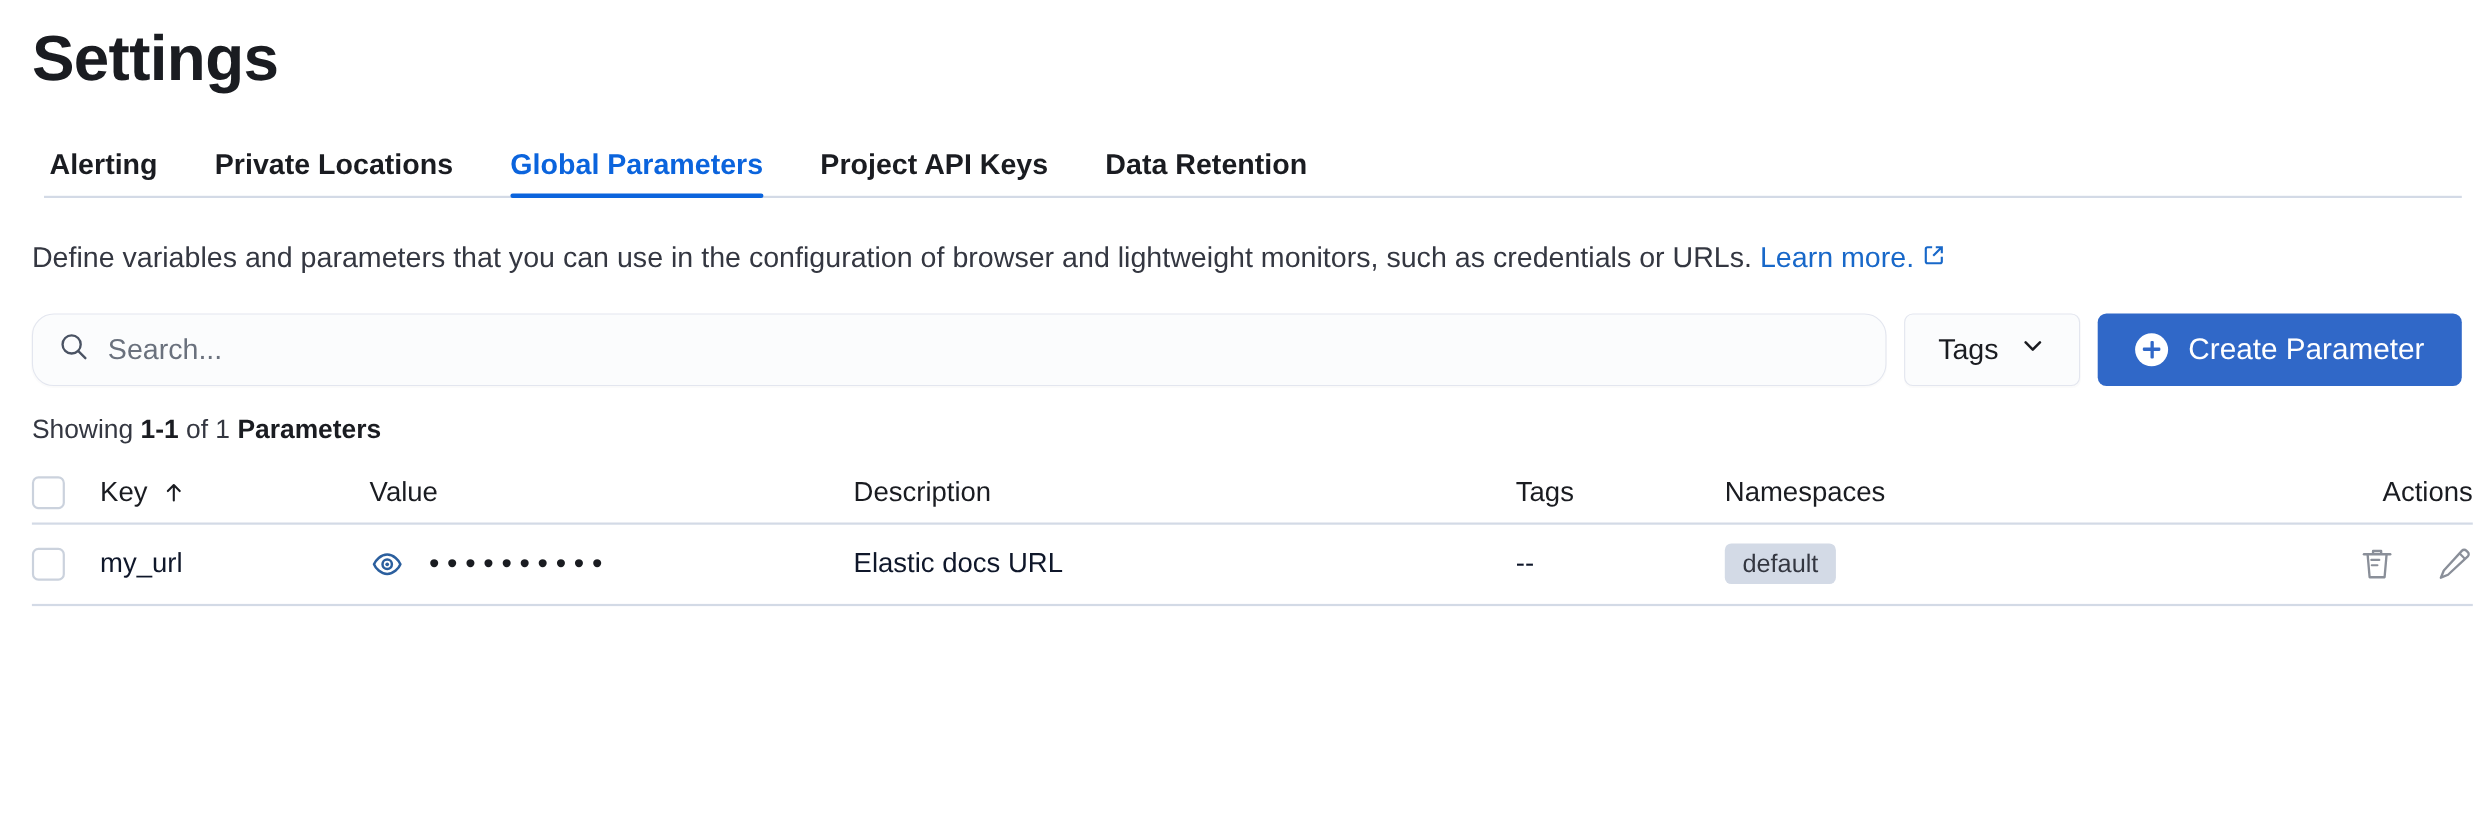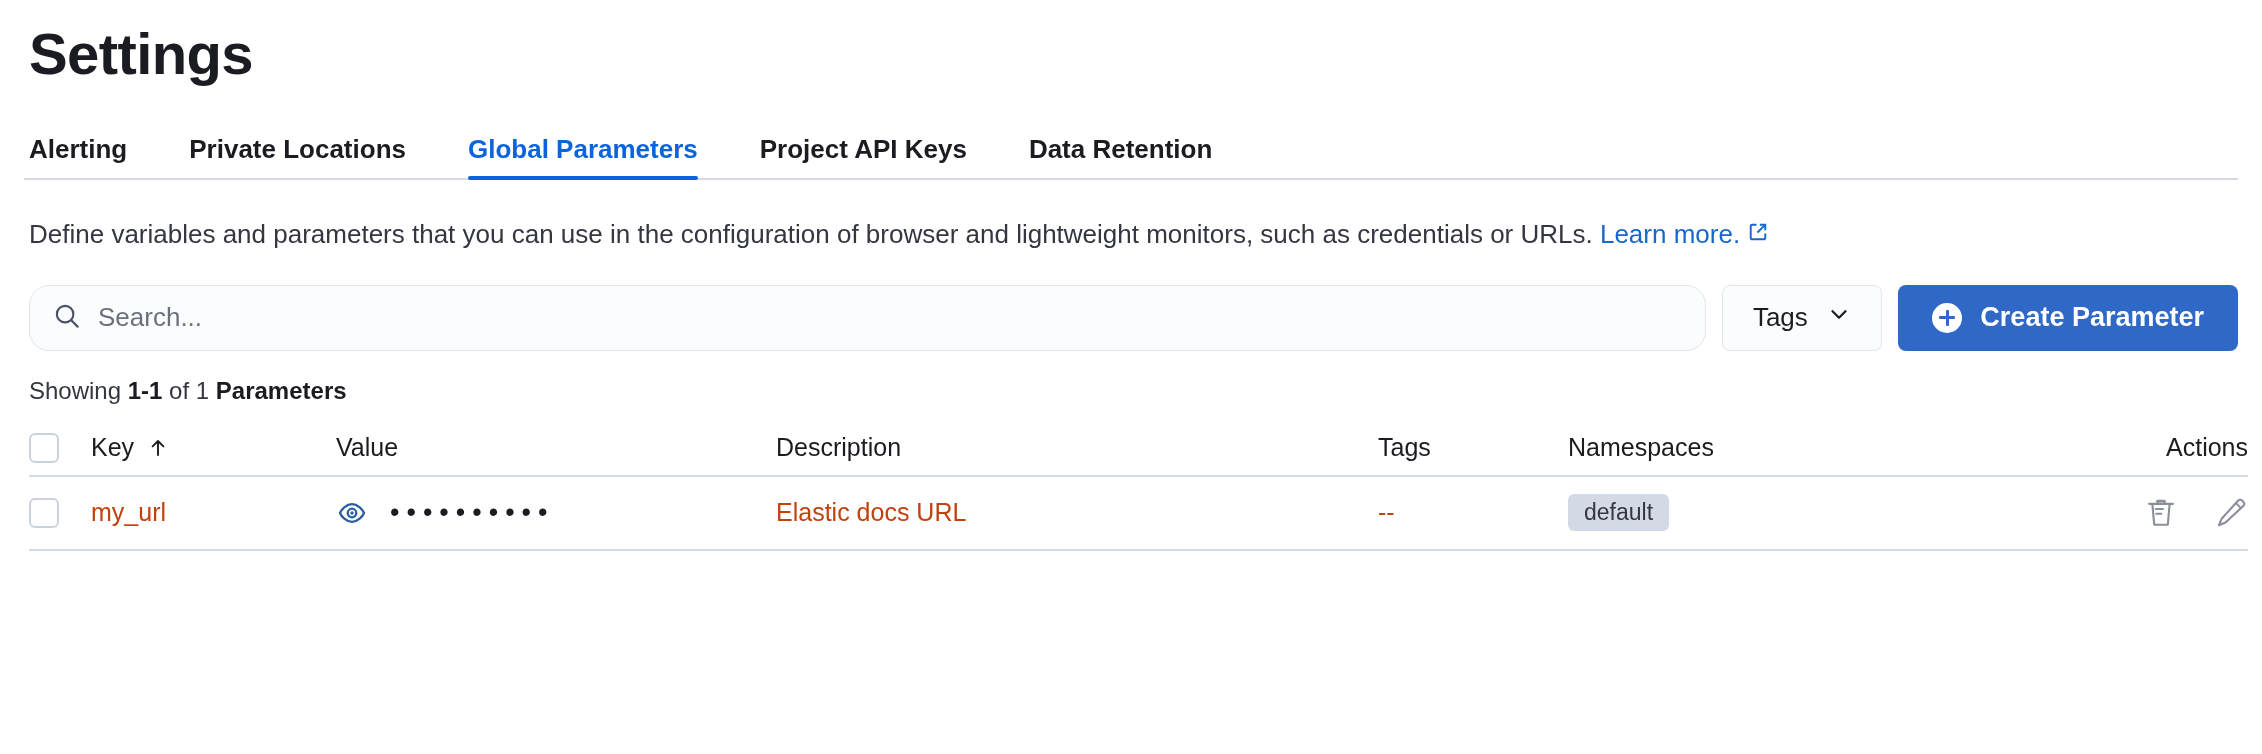--- a/index.html
+++ b/index.html
@@ -35,23 +35,24 @@
     padding-top: 22px;
     padding-left: 5px;
   }
 
   
   .tabs {
     margin-top: 40px;
     padding-left: 5px;
     display: flex;
     align-items: flex-end;
-    gap: 10px;
+    gap: 0;
     border-bottom: 2px solid #d3dae6;
     height: 54px;
+    margin-left: 16px;
   }
   .tab {
     font-size: 26px;
     font-weight: 700;
     color: #1a1c21;
     padding: 0 26px 16px 26px;
     cursor: pointer;
     position: relative;
     white-space: nowrap;
     line-height: 1;
@@ -143,21 +144,21 @@
     display: flex;
     align-items: center;
     justify-content: space-between;
     gap: 18px;
     background: #3068c8;
     border: none;
     border-radius: 8px;
     padding: 0 34px;
     font-family: "Liberation Sans", sans-serif;
     font-size: 27px;
-    font-weight: 700;
+    font-weight: 400;
     color: #ffffff;
     cursor: pointer;
   }
   .plus-circle {
     width: 30px; height: 30px;
     border-radius: 50%;
     background: #ffffff;
     position: relative;
     flex: 0 0 auto;
   }
@@ -208,21 +209,21 @@
     color: #1a1c21;
     display: flex;
     align-items: center;
     gap: 12px;
     cursor: pointer;
   }
   .th.static { cursor: default; }
   .td {
     font-size: 25px;
     font-weight: 400;
-    color: #c2410c;
+    color: #0f172a;
   }
 
   .checkbox {
     width: 30px; height: 30px;
     border: 2px solid #cbd2dd;
     border-radius: 6px;
     background: #ffffff;
     cursor: pointer;
     flex: 0 0 auto;
   }

